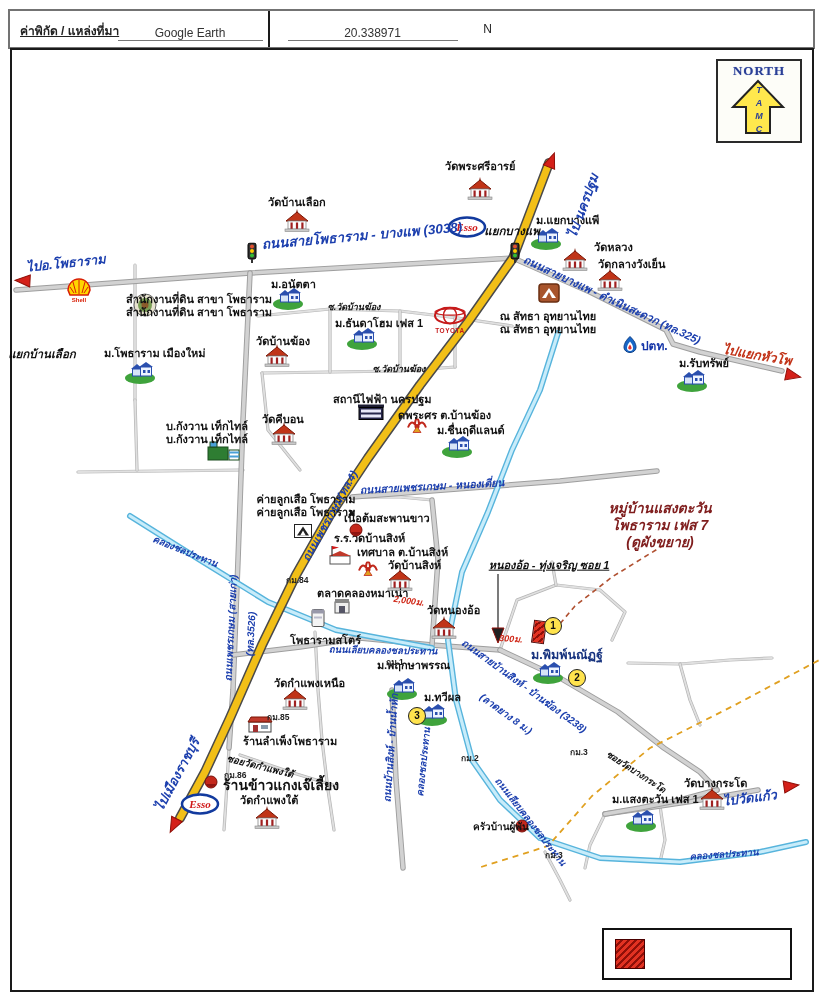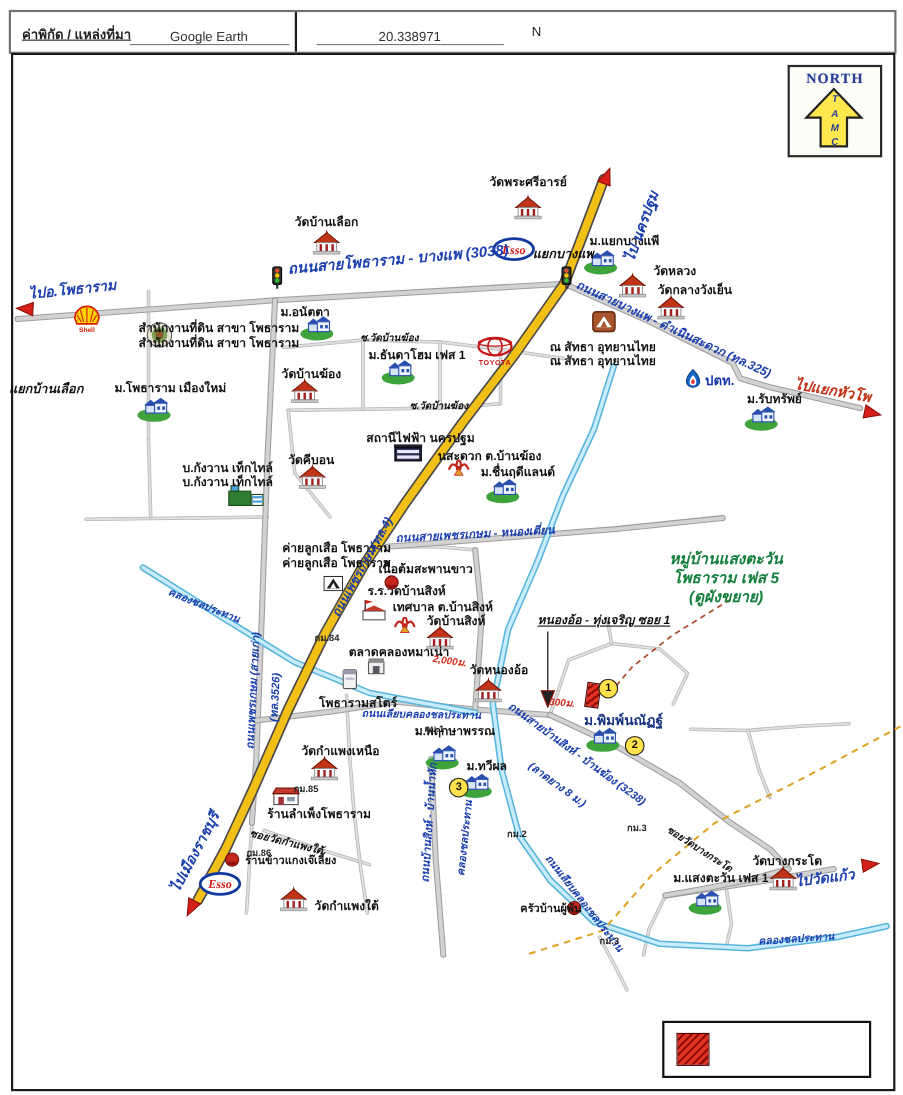--- a/index.html
+++ b/index.html
@@ -24,21 +24,21 @@
       color:#2b3f95;letter-spacing:1px;text-shadow:0 0 1px #8fa3d8;}
   .compass-letter{position:absolute;left:0;width:100%;text-align:center;font-weight:bold;
       font-size:9px;color:#2b3f95;font-style:italic;}
   
   .lbl{position:absolute;white-space:nowrap;line-height:1.15;}
   .place-lbl{font-weight:bold;color:#111;font-size:11px;}
   .road-lbl{font-weight:bold;font-style:italic;font-size:11px;color:#1c3fae;}
   .km-lbl{font-weight:bold;font-size:8.5px;color:#222;}
   .dist-lbl{font-weight:bold;font-style:italic;font-size:9px;color:#d02818;}
   .dir-lbl{font-weight:bold;font-style:italic;font-size:13px;}
-  .annotation{font-weight:bold;font-style:italic;font-size:14px;color:#15803d;text-align:center;line-height:17px;}
+  .annotation{font-weight:bold;font-style:italic;font-size:14px;color:#7f1d1d;text-align:center;line-height:17px;}
   .icon{position:absolute;transform:translate(-50%,-50%);}
   .marker-dot{position:absolute;width:16px;height:16px;border-radius:50%;background:#ffe34d;
       border:1.6px solid #222;transform:translate(-50%,-50%);text-align:center;
       font-size:10px;font-weight:bold;color:#111;line-height:15px;}
   .hatch{background:repeating-linear-gradient(135deg,#e23222 0px,#e23222 3px,#8f0f08 3px,#8f0f08 5px);
       border:1.6px solid #4a0000;}
   .site-rect{position:absolute;transform:translate(-50%,-50%) rotate(8deg);}
   
   .legend{position:absolute;left:602px;top:928px;width:186px;height:48px;border:2.5px solid #111;background:#fff;}
   .legend-swatch{position:absolute;left:11px;top:9px;width:28px;height:28px;}
@@ -234,21 +234,21 @@
       <div class="lbl place-lbl" style="left: 274px; top: 677px;">วัดกำแพงเหนือ</div>
       <div class="icon" style="left: 267px; top: 821px;"><svg width="30" height="26">
           <polygon points="15,0 16.5,6 13.5,6" fill="#7a1505"></polygon>
           <polygon points="15,3 26,12 4,12" fill="#c03418" stroke="#7a1505" stroke-width="1"></polygon>
           <rect x="6" y="12" width="18" height="8" fill="#fdfdfd" stroke="#888" stroke-width="0.8"></rect>
           <rect x="8.5" y="13.5" width="2.2" height="6.5" fill="#a02020"></rect>
           <rect x="13.9" y="13.5" width="2.2" height="6.5" fill="#a02020"></rect>
           <rect x="19.3" y="13.5" width="2.2" height="6.5" fill="#a02020"></rect>
           <rect x="3" y="20" width="24" height="2.5" fill="#c9c9c9" stroke="#888" stroke-width="0.6"></rect>
         </svg></div>
-      <div class="lbl place-lbl" style="left: 240px; top: 818px; margin-left: 46px;">วัดกำแพงใต้</div>
+      <div class="lbl place-lbl" style="left: 240px; top: 794px;">วัดกำแพงใต้</div>
       <div class="icon" style="left: 712px; top: 802px;"><svg width="30" height="26">
           <polygon points="15,0 16.5,6 13.5,6" fill="#7a1505"></polygon>
           <polygon points="15,3 26,12 4,12" fill="#c03418" stroke="#7a1505" stroke-width="1"></polygon>
           <rect x="6" y="12" width="18" height="8" fill="#fdfdfd" stroke="#888" stroke-width="0.8"></rect>
           <rect x="8.5" y="13.5" width="2.2" height="6.5" fill="#a02020"></rect>
           <rect x="13.9" y="13.5" width="2.2" height="6.5" fill="#a02020"></rect>
           <rect x="19.3" y="13.5" width="2.2" height="6.5" fill="#a02020"></rect>
           <rect x="3" y="20" width="24" height="2.5" fill="#c9c9c9" stroke="#888" stroke-width="0.6"></rect>
         </svg></div>
       <div class="lbl place-lbl" style="left: 684px; top: 777px;">วัดบางกระโด</div>
@@ -284,21 +284,21 @@
       <div class="lbl place-lbl" style="left: 104px; top: 347px;">ม.โพธาราม เมืองใหม่</div>
       <div class="icon" style="left: 288px; top: 300px;"><svg width="34" height="26">
           <ellipse cx="17" cy="19" rx="15" ry="6" fill="#3fa33c"></ellipse>
           <polygon points="8,10 14,5 20,10" fill="#2a4fae"></polygon>
           <rect x="9.5" y="10" width="9" height="7" fill="#d7e4f7" stroke="#2a4fae"></rect>
           <polygon points="16,8 23,3 30,8" fill="#2a4fae"></polygon>
           <rect x="17.5" y="8" width="11" height="9" fill="#eef4ff" stroke="#2a4fae"></rect>
           <rect x="20" y="11" width="2.5" height="3" fill="#2a4fae"></rect>
           <rect x="24.5" y="11" width="2.5" height="3" fill="#2a4fae"></rect>
         </svg></div>
-      <div class="lbl place-lbl" style="left: 255px; top: 278px;">ม.อนัตตา</div>
+      <div class="lbl place-lbl" style="left: 271px; top: 278px;">ม.อนัตตา</div>
       <div class="icon" style="left: 362px; top: 340px;"><svg width="34" height="26">
           <ellipse cx="17" cy="19" rx="15" ry="6" fill="#3fa33c"></ellipse>
           <polygon points="8,10 14,5 20,10" fill="#2a4fae"></polygon>
           <rect x="9.5" y="10" width="9" height="7" fill="#d7e4f7" stroke="#2a4fae"></rect>
           <polygon points="16,8 23,3 30,8" fill="#2a4fae"></polygon>
           <rect x="17.5" y="8" width="11" height="9" fill="#eef4ff" stroke="#2a4fae"></rect>
           <rect x="20" y="11" width="2.5" height="3" fill="#2a4fae"></rect>
           <rect x="24.5" y="11" width="2.5" height="3" fill="#2a4fae"></rect>
         </svg></div>
       <div class="lbl place-lbl" style="left: 335px; top: 317px;">ม.ธันดาโฮม เฟส 1</div>
@@ -386,21 +386,21 @@
           <rect x="1" y="4" width="24" height="12" fill="#26264a" stroke="#000"></rect>
           <rect x="3" y="6" width="20" height="3" fill="#e8e8f8"></rect>
           <rect x="3" y="11" width="20" height="3" fill="#e8e8f8"></rect>
         </svg></div>
       <div class="lbl place-lbl" style="left: 333px; top: 393px;">สถานีไฟฟ้า นครปฐม</div>
       <div class="icon" style="left: 417px; top: 428px;"><svg width="20" height="15">
           <path d="M1,9 Q4,1 8,6 Q8,1 10,0 Q12,1 12,6 Q16,1 19,9" fill="none" stroke="#c0281c" stroke-width="2"></path>
           <circle cx="10" cy="8" r="2.5" fill="#c0281c"></circle>
           <polygon points="6,14 14,14 10,8" fill="#e0a020" stroke="#c0281c" stroke-width="0.8"></polygon>
         </svg></div>
-      <div class="lbl place-lbl" style="left: 398px; top: 409px;">นสะดวก ต.บ้านฆ้อง</div>
+      <div class="lbl place-lbl" style="left: 398px; top: 409px;">ดพระศร ต.บ้านฆ้อง</div>
       <div class="icon" style="left: 340px; top: 557px;"><svg width="22" height="20">
           <rect x="1" y="11" width="20" height="8" fill="#fff" stroke="#555"></rect>
           <polygon points="0,11 22,11 11,6" fill="#c0392b"></polygon>
           <line x1="3" y1="11" x2="3" y2="1" stroke="#333" stroke-width="1.2"></line>
           <polygon points="3,1 10,2.5 3,4.5" fill="#d01818"></polygon>
         </svg></div>
       <div class="lbl place-lbl" style="left: 334px; top: 532px;">ร.ร.วัดบ้านสิงห์</div>
       <div class="icon" style="left: 368px; top: 571px;"><svg width="20" height="15">
           <path d="M1,9 Q4,1 8,6 Q8,1 10,0 Q12,1 12,6 Q16,1 19,9" fill="none" stroke="#c0281c" stroke-width="2"></path>
           <circle cx="10" cy="8" r="2.5" fill="#c0281c"></circle>
@@ -423,21 +423,21 @@
           <rect x="2" y="7" width="22" height="10" fill="#fff" stroke="#444"></rect>
           <polygon points="1,7 25,7 22,2 4,2" fill="#c0392b" stroke="#7a1505"></polygon>
           <rect x="6" y="10" width="5" height="7" fill="#a03030"></rect>
           <rect x="14" y="10" width="7" height="4" fill="#8899aa"></rect>
         </svg></div>
       <div class="lbl place-lbl" style="left: 243px; top: 735px;">ร้านลำเพ็งโพธาราม</div>
       <div class="icon" style="left: 211px; top: 784px;"><svg width="14" height="14">
           <circle cx="7" cy="7" r="6" fill="#c4281c" stroke="#7a0f08"></circle>
           <path d="M2,9 a5,3 0 0 0 10,0 z" fill="#8f1410"></path>
         </svg></div>
-      <div class="lbl place-lbl" style="left: 223px; top: 777px; font-size: 10px;">ร้านข้าวแกงเจ๊เลี้ยง</div>
+      <div class="lbl place-lbl" style="left: 223px; top: 777px; font-size: 14px;">ร้านข้าวแกงเจ๊เลี้ยง</div>
       <div class="icon" style="left: 356px; top: 532px;"><svg width="14" height="14">
           <circle cx="7" cy="7" r="6" fill="#c4281c" stroke="#7a0f08"></circle>
           <path d="M2,9 a5,3 0 0 0 10,0 z" fill="#8f1410"></path>
         </svg></div>
       <div class="lbl place-lbl" style="left: 344px; top: 512px;">เนื้อต้มสะพานขาว</div>
       <div class="icon" style="left: 522px; top: 828px;"><svg width="14" height="14">
           <circle cx="7" cy="7" r="6" fill="#c4281c" stroke="#7a0f08"></circle>
           <path d="M2,9 a5,3 0 0 0 10,0 z" fill="#8f1410"></path>
         </svg></div>
       <div class="lbl place-lbl" style="left: 473px; top: 821px; font-size: 10px;">ครัวบ้านผู้พัน</div>
@@ -525,21 +525,21 @@
       <div class="lbl dist-lbl" style="left: 511px; top: 639px; transform: translate(-50%, -50%) rotate(4deg);">300ม.</div>
       <div class="lbl km-lbl" style="left: 286px; top: 576px;">กม.84</div>
       <div class="lbl km-lbl" style="left: 267px; top: 713px;">กม.85</div>
       <div class="lbl km-lbl" style="left: 224px; top: 771px;">กม.86</div>
       <div class="lbl km-lbl" style="left: 386px; top: 658px;">กม.1</div>
       <div class="lbl km-lbl" style="left: 461px; top: 754px;">กม.2</div>
       <div class="lbl km-lbl" style="left: 570px; top: 748px;">กม.3</div>
       <div class="lbl km-lbl" style="left: 545px; top: 851px;">กม.3</div>
       <div class="lbl annotation" style="left: 660px; top: 500px; transform: translateX(-50%);">
         <div>หมู่บ้านแสงตะวัน</div>
-        <div>โพธาราม เฟส 5</div>
+        <div>โพธาราม เฟส 7</div>
         <div>(ดูผังขยาย)</div>
       </div>
       <div class="site-rect hatch" style="left: 539px; top: 632px; width: 11px; height: 21px;"></div>
       <div class="marker-dot" style="left: 553px; top: 626px;">1</div>
       <div class="marker-dot" style="left: 577px; top: 678px;">2</div>
       <div class="marker-dot" style="left: 417px; top: 716px;">3</div>
     </div>
 
   <div class="compass">
     <div class="compass-title">NORTH</div>

